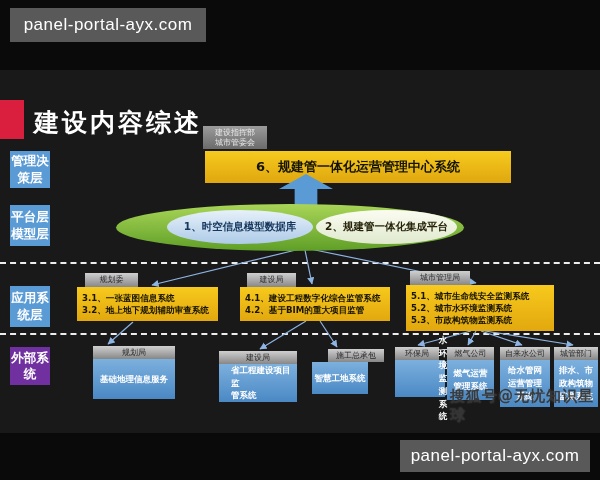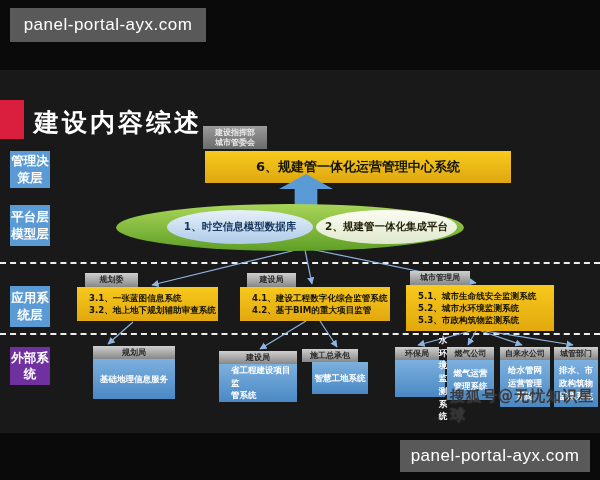--- a/index.html
+++ b/index.html
@@ -24,58 +24,58 @@
   #layer-1 { top:151px; height:37px; }
   #layer-2 { top:205px; height:41px; }
   #layer-3 { top:286px; height:41px; }
   #layer-4 { top:347px; height:38px; background:#7030a0; }
 
   .dash { left:0; width:600px; height:0; border-top:2px dashed #ededed; z-index:1; }
   #dash-1 { top:262px; }
   #dash-2 { top:333px; }
 
   .orgtab { background:linear-gradient(#cfcfcf,#878787); color:#2a2a2a; font-size:8px;
-            font-weight:bold; display:flex; align-items:center; justify-content:center;
+            font-weight:normal; display:flex; align-items:center; justify-content:center;
             text-align:center; line-height:1.25; white-space:pre-line; z-index:2; }
 
   #cmd-tab { left:203px; top:126px; width:64px; height:23px;
              background:linear-gradient(#9b9b9b,#6b6b6b); color:#e8e8e8; }
 
   #center-box { left:205px; top:151px; width:306px; height:32px;
                 background:linear-gradient(#f7ca1e,#dfa70f); color:#141400; font-weight:bold;
                 font-size:13px; display:flex; align-items:center; justify-content:center; z-index:2; }
 
   #up-arrow { left:279px; top:174px; width:54px; height:31px; background:#5b9bd5; z-index:2;
               clip-path:polygon(50% 0,100% 48%,71% 48%,71% 100%,29% 100%,29% 48%,0 48%); }
 
   #ellipse-outer { left:116px; top:204px; width:348px; height:47px; border-radius:50%;
                    background:linear-gradient(#a9d557,#5f9f27); z-index:2; }
   .inner-ellipse { top:210px; height:34px; border-radius:50%; display:flex; align-items:center;
                    justify-content:center; font-weight:bold; font-size:10.5px; z-index:3; }
   #ellipse-db { left:167px; width:146px; background:linear-gradient(#e6f0f9,#aecbe8); color:#17375e; }
   #ellipse-int { left:316px; width:141px; background:linear-gradient(#fbfcf2,#dfe9cd); color:#26230a; }
 
   .appbox { background:linear-gradient(#f7c91d,#e2a80e); color:#171400; font-weight:bold;
-            font-size:8.6px; padding:2px 12px; display:flex; flex-direction:column;
+            font-size:8.6px; padding:2px 5px; display:flex; flex-direction:column;
             justify-content:center; line-height:1.4; white-space:nowrap; z-index:2; }
   #app1-tab { left:85px;  top:273px; width:53px; height:14px; }
   #app1-box { left:77px;  top:287px; width:141px; height:34px; }
   #app2-tab { left:247px; top:273px; width:49px; height:14px; }
   #app2-box { left:240px; top:287px; width:150px; height:34px; }
   #app3-tab { left:410px; top:271px; width:60px; height:14px; }
   #app3-box { left:406px; top:285px; width:148px; height:46px; }
 
   .extbox { background:linear-gradient(#7cb0de,#4a88c4); color:#fff; font-size:8.5px;
             font-weight:bold; text-align:center; display:flex; align-items:center;
             justify-content:center; line-height:1.5; white-space:pre-line; padding:1px 2px; z-index:2; }
   #ext1-tab { left:93px;  top:346px; width:82px; height:13px; }
   #ext1-box { left:93px;  top:359px; width:82px; height:40px; }
   #ext2-tab { left:219px; top:351px; width:78px; height:13px; }
   #ext2-box { left:219px; top:364px; width:78px; height:38px; text-align:left; justify-content:flex-start; padding-left:12px; }
-  #ext3-tab { left:302px; top:349px; width:56px; height:13px; }
+  #ext3-tab { left:328px; top:349px; width:56px; height:13px; }
   #ext3-box { left:312px; top:362px; width:56px; height:32px; }
   #ext4-tab { left:395px; top:347px; width:44px; height:13px; }
   #ext4-box { left:395px; top:360px; width:44px; height:37px;padding-left:48px; }
   #ext5-tab { left:447px; top:347px; width:47px; height:13px; }
   #ext5-box { left:447px; top:360px; width:47px; height:40px; }
   #ext6-tab { left:500px; top:347px; width:50px; height:13px; }
   #ext6-box { left:500px; top:360px; width:50px; height:47px; }
   #ext7-tab { left:554px; top:347px; width:44px; height:13px; }
   #ext7-box { left:554px; top:360px; width:44px; height:47px; }
 

